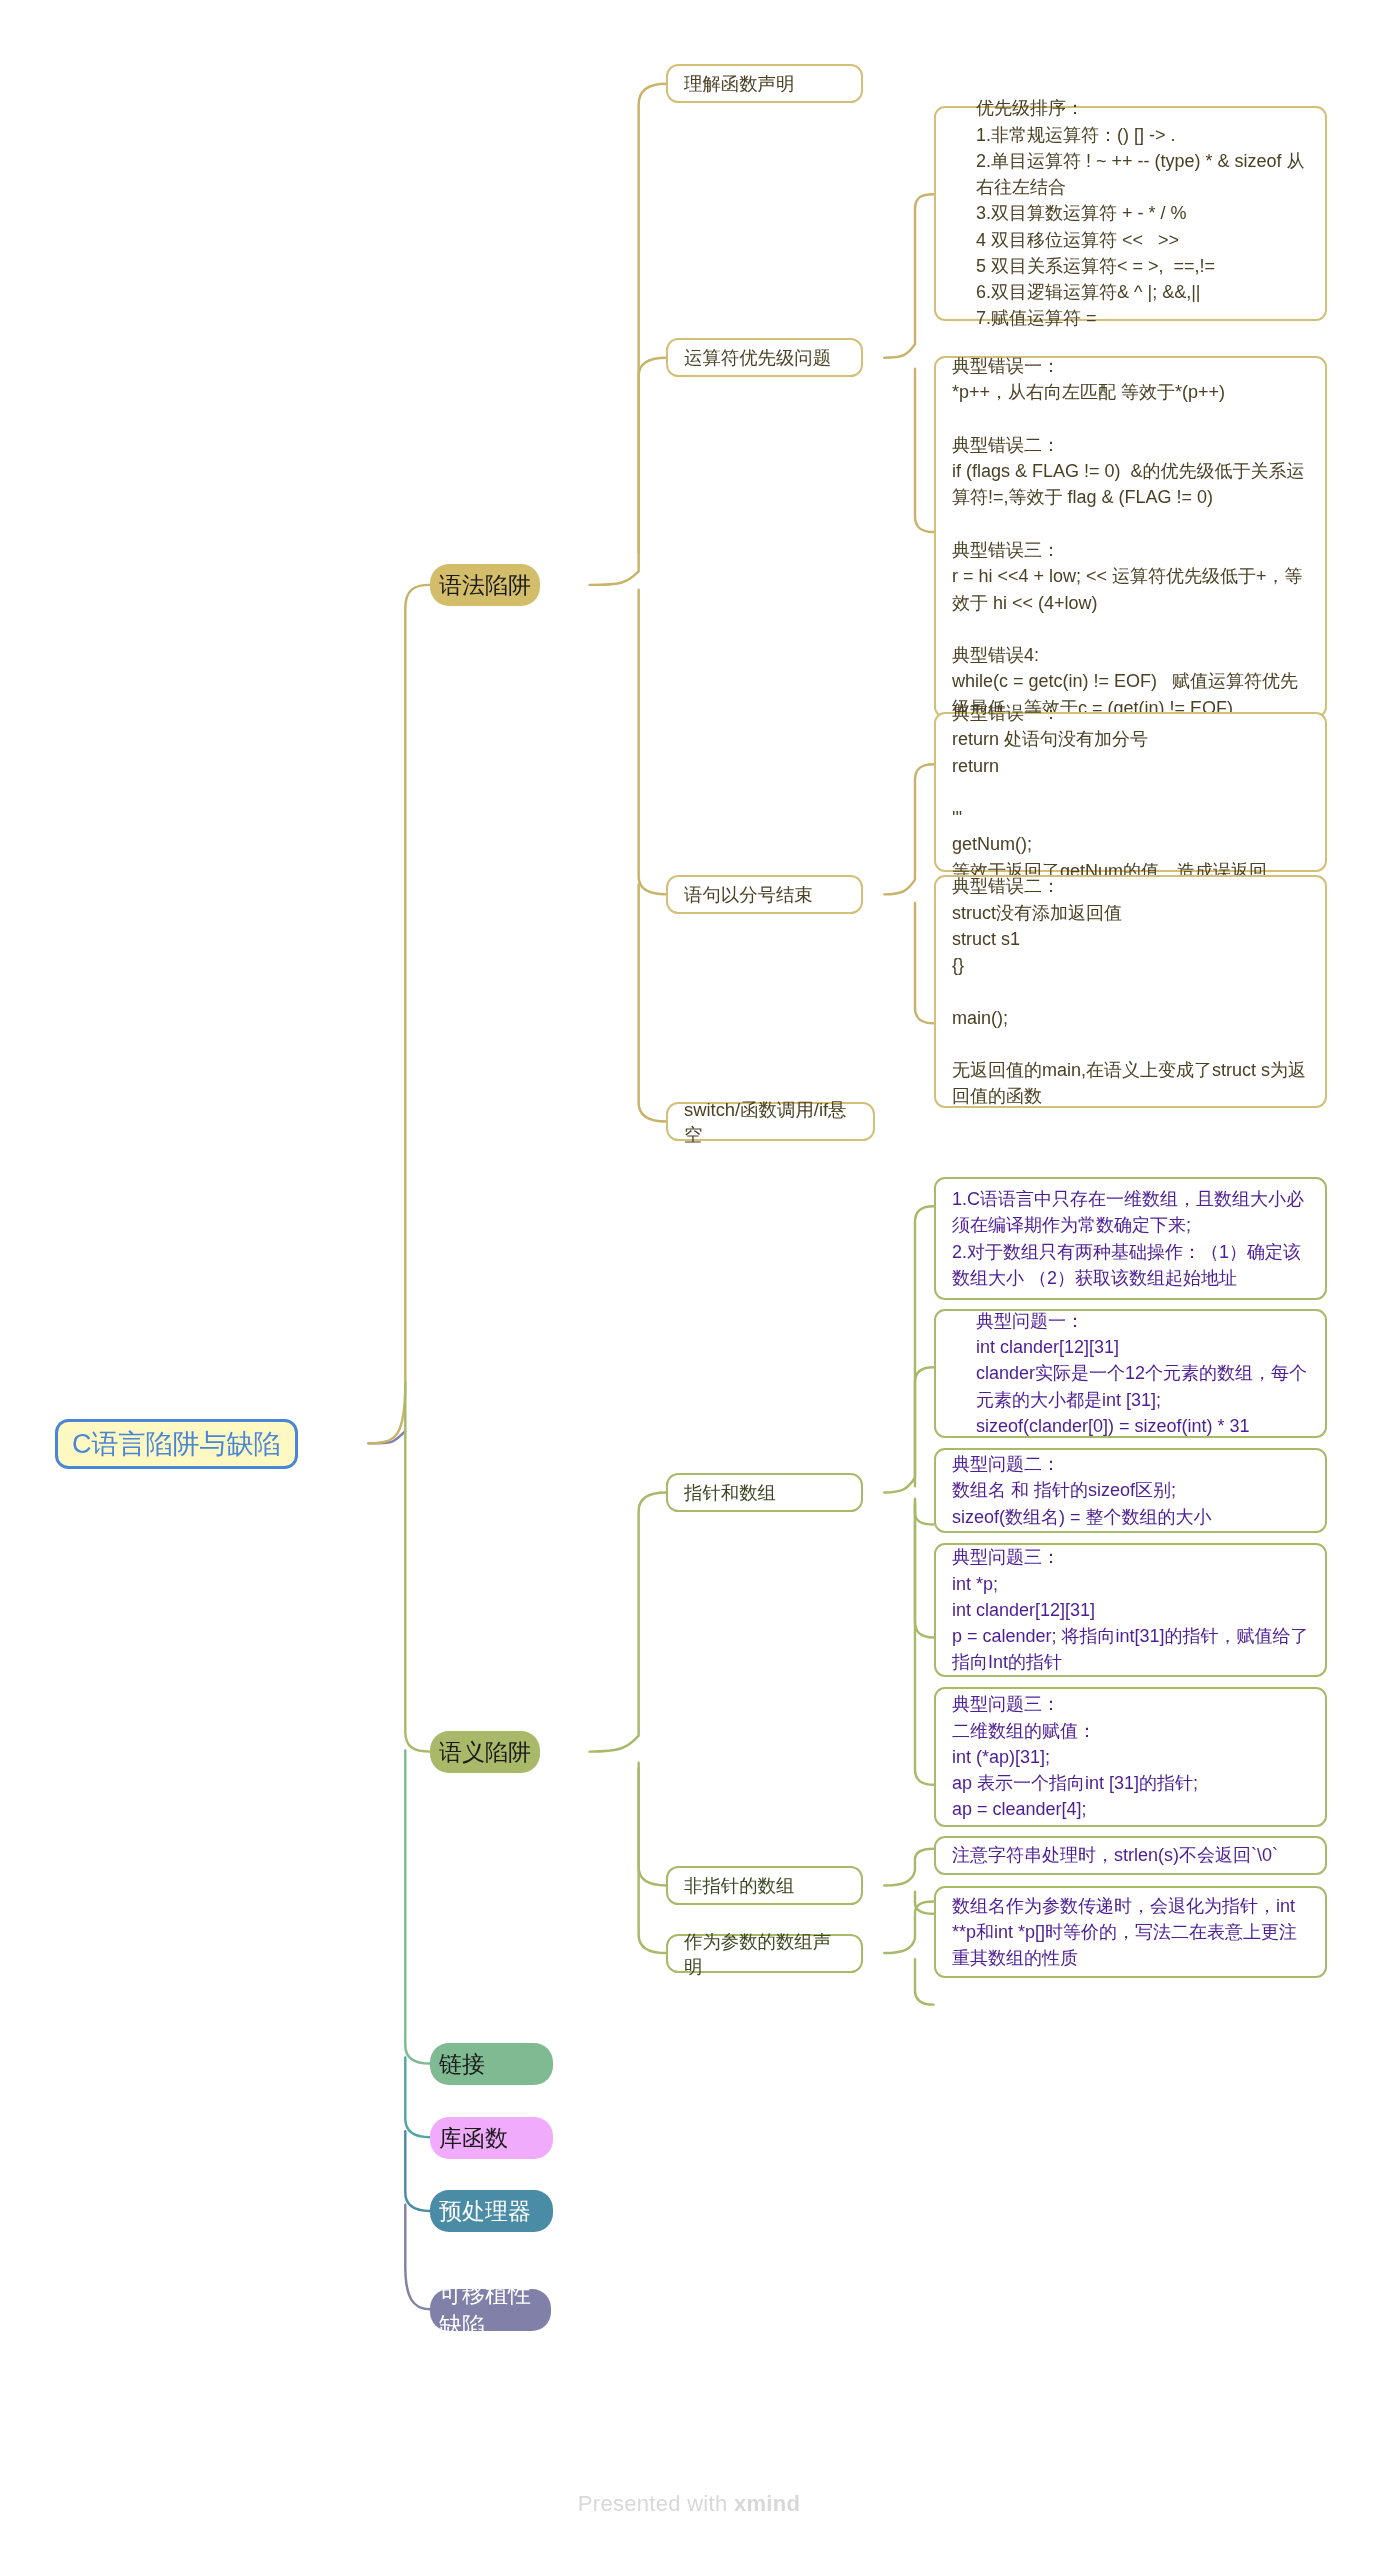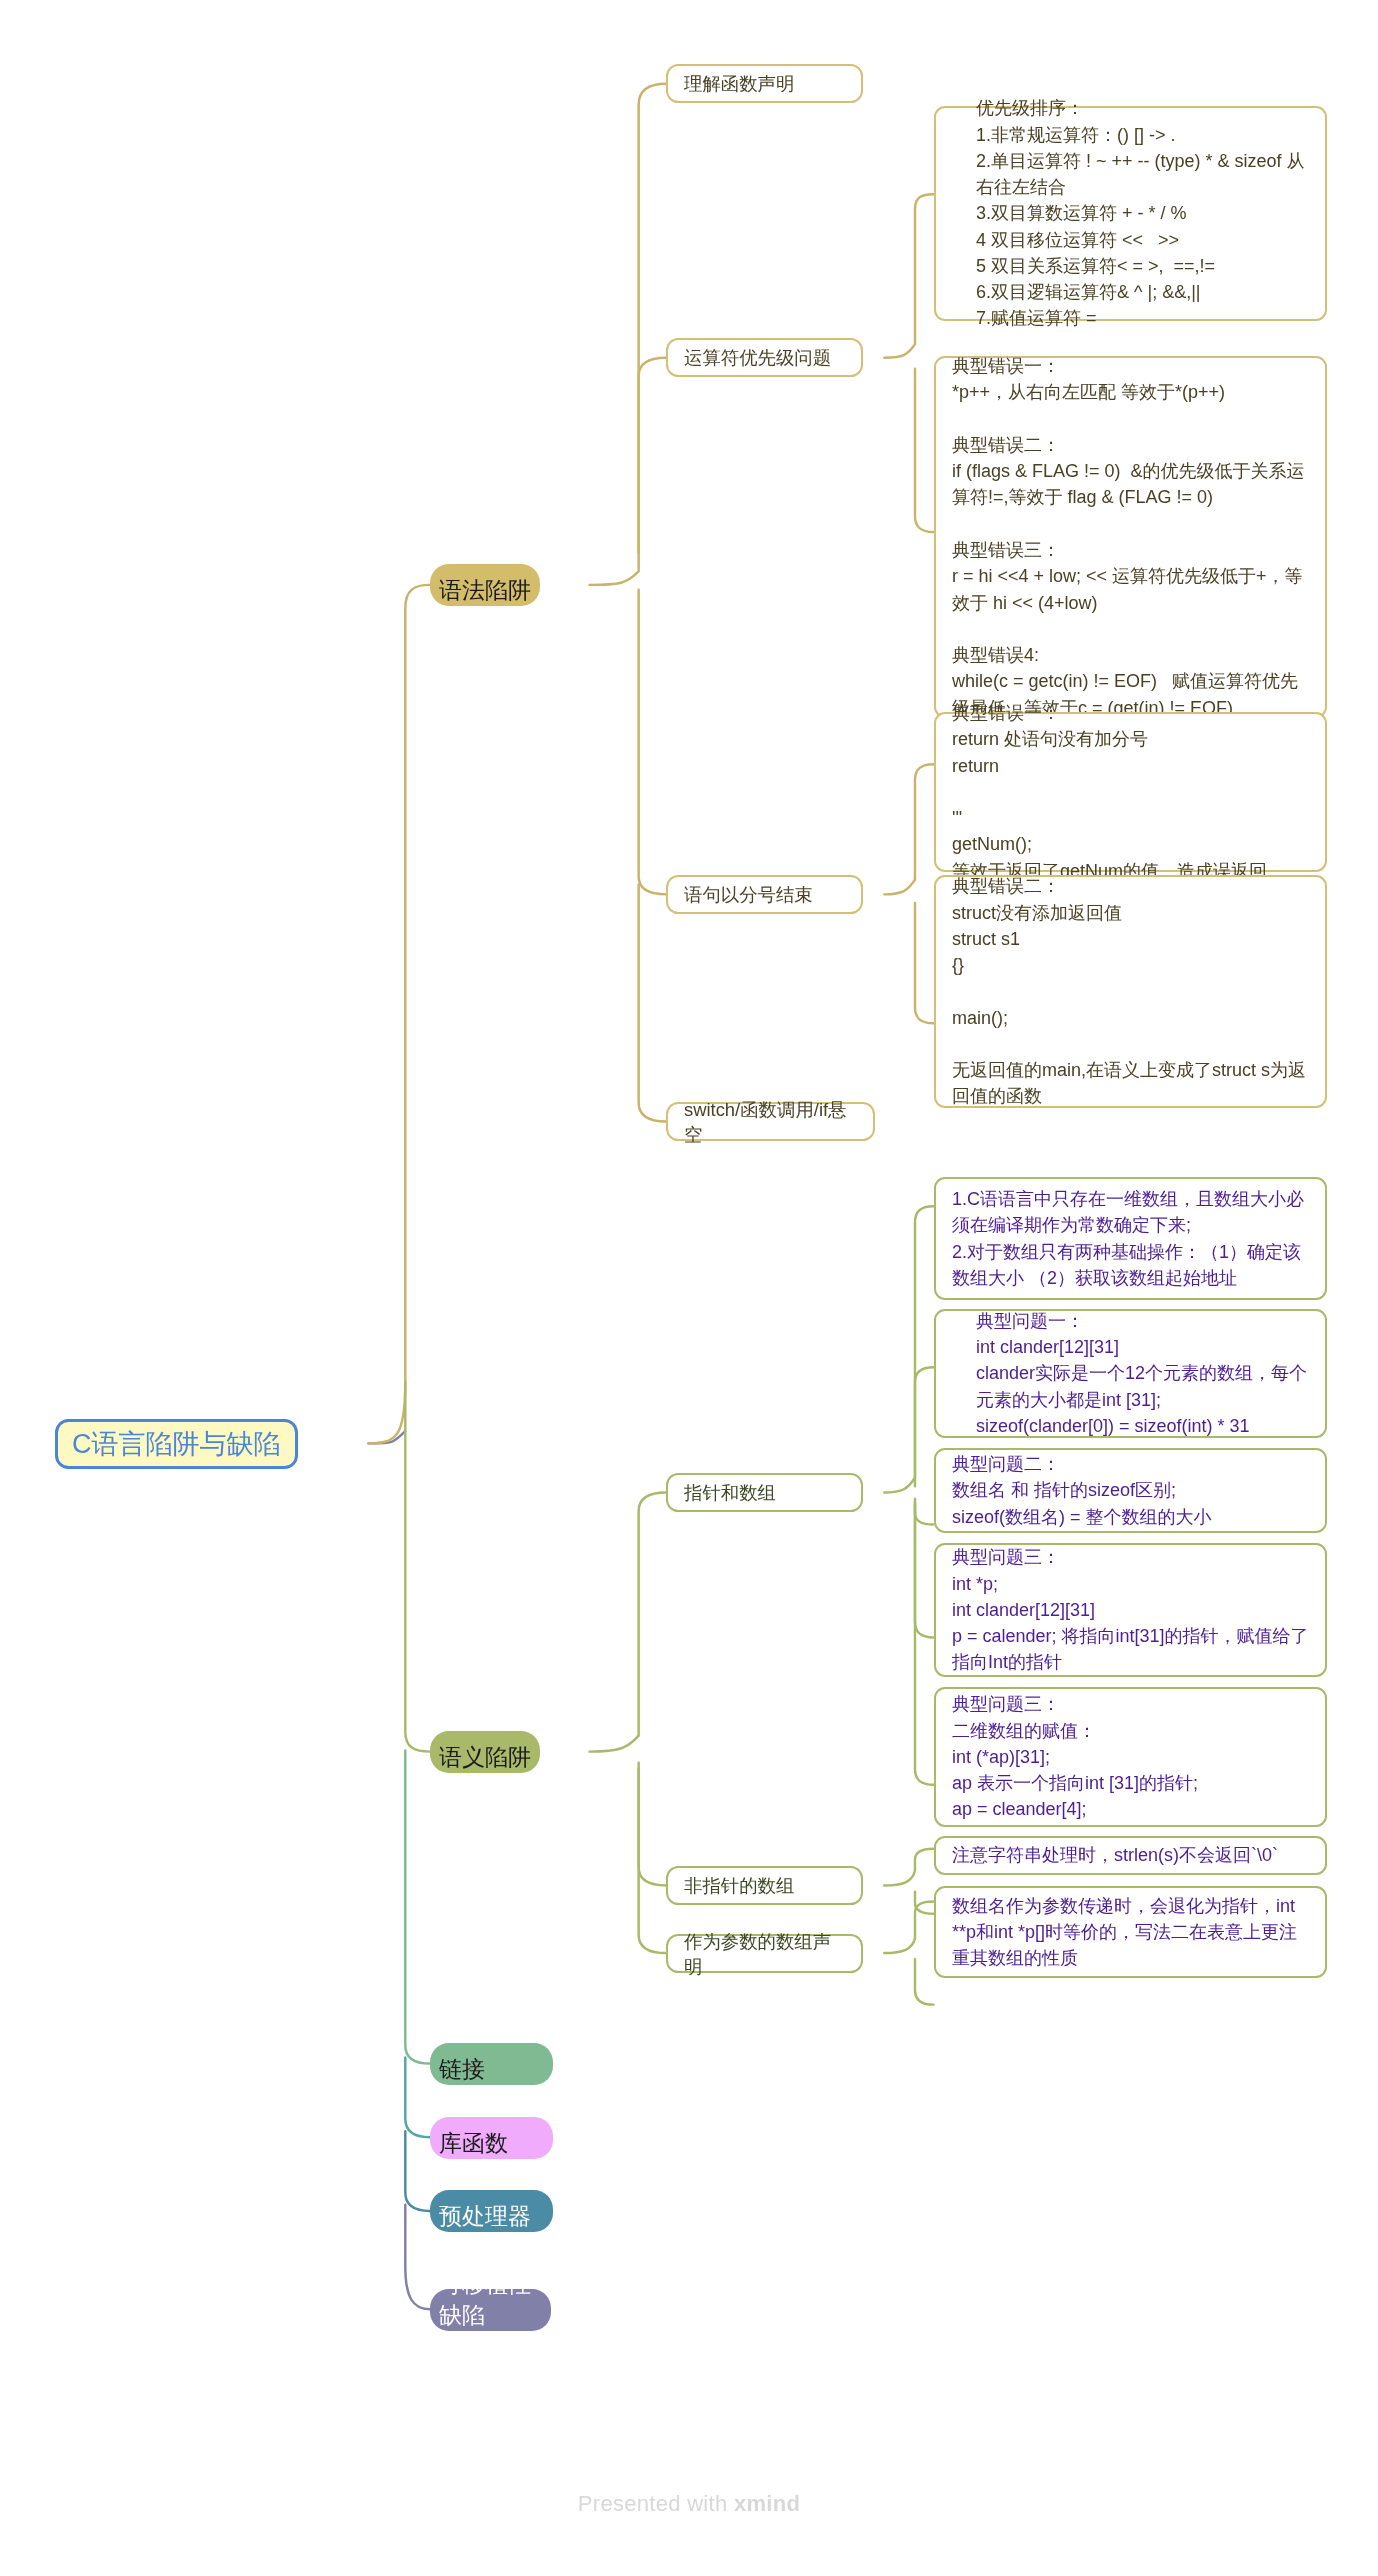--- a/index.html
+++ b/index.html
@@ -13,21 +13,21 @@
 
   .node{position:absolute;box-sizing:border-box;display:flex;align-items:center;}
   .node .txt{white-space:pre-wrap;display:block;}
 
   
   .root{
     border:3.1px solid #4a86d6;border-radius:13.5px;background:#fef9c3;
     color:#4a86d6;font-size:27px;padding:0 14px;
   }
   
-  .l2{border-radius:19px;padding:0 9px;font-size:23px;color:#1a1a1a;align-items:flex-end;}
+  .l2{border-radius:19px;padding:0 9px;font-size:23px;color:#1a1a1a;}
   .l2.white-text{color:#ffffff;}
 
   
   .l3{
     background:#ffffff;border-radius:12.3px;border:2.5px solid #d4bf79;
     padding:0 16px;font-size:18.4px;color:#4a4024;
   }
   .l3.green{border-color:#a8b96a;color:#3e4723;}
 
   

